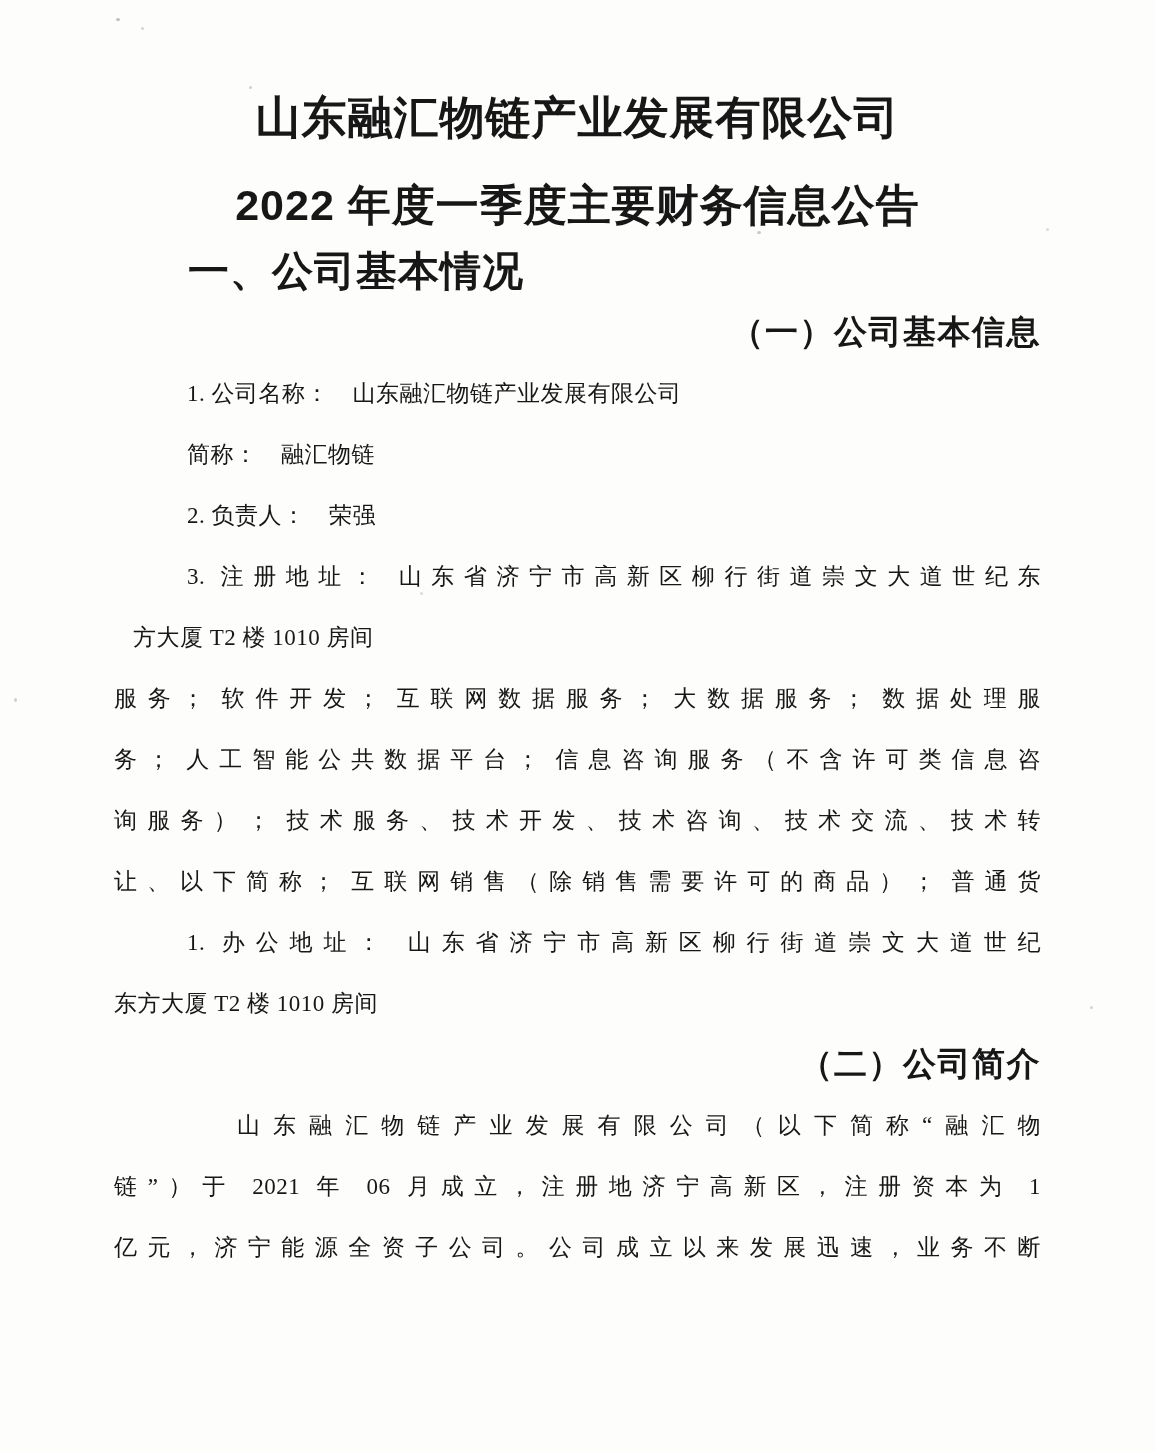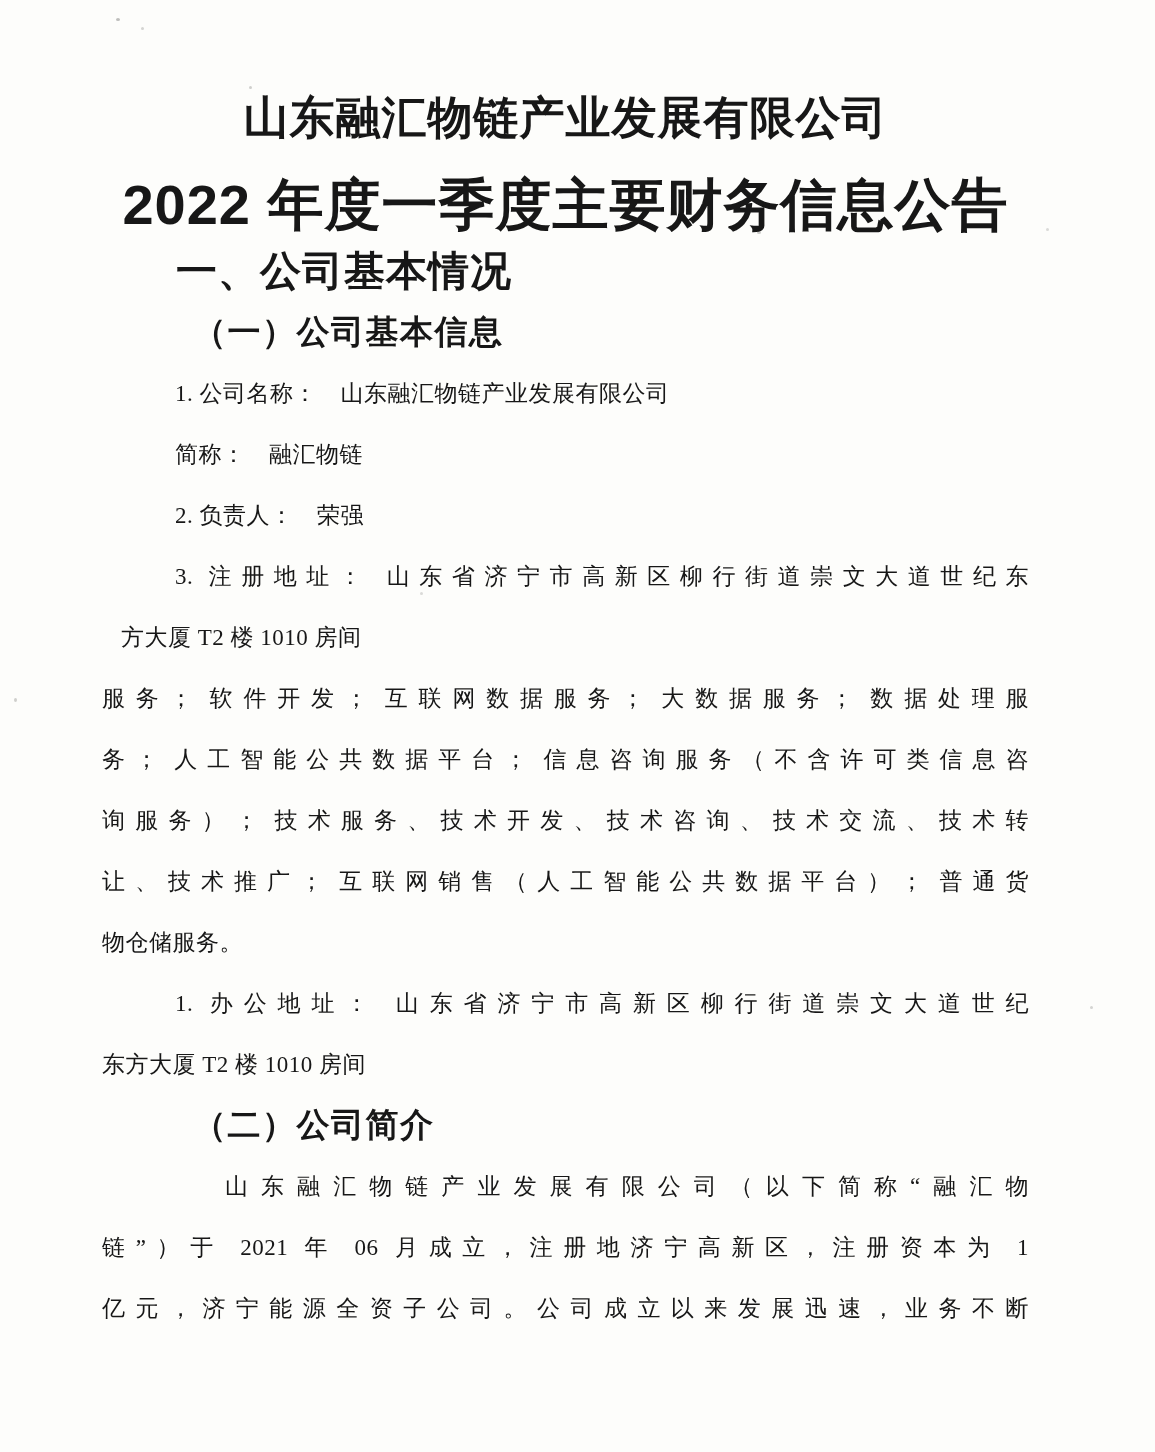--- a/index.html
+++ b/index.html
@@ -11,39 +11,39 @@
     position: relative;
     width: 1155px;
     height: 1452px;
     margin: 0 auto;
     background: #fdfdfb;
     overflow: hidden;
     color: #171717;
   }
   .content {
     position: absolute;
-    left: 102px;
+    left: 114px;
     top: 0;
     width: 927px;
   }
   .doc-title {
     margin: 91px 0 0 0;
     font-family: "Liberation Sans", "DejaVu Sans", sans-serif;
     font-weight: 800;
     font-size: 45px;
     line-height: 54px;
     text-align: center;
     letter-spacing: 1px;
     white-space: nowrap;
   }
   .doc-subtitle {
     margin: 33px 0 0 0;
     font-family: "Liberation Sans", "DejaVu Sans", sans-serif;
     font-weight: 800;
-    font-size: 56px;
+    font-size: 43px;
     line-height: 54px;
     text-align: center;
     letter-spacing: 1px;
     white-space: nowrap;
   }
   .body-block { margin-top: 9px; }
   .line {
     font-family: "Liberation Serif", "DejaVu Serif", serif;
     font-size: 23px;
     line-height: 61px;
@@ -61,20 +61,21 @@
     font-size: 41px;
     padding-left: 74px;
     letter-spacing: 1px;
   }
   .h-sub {
     font-family: "Liberation Serif", "DejaVu Serif", serif;
     font-weight: 700;
     font-size: 33px;
     padding-left: 91px;
     letter-spacing: 1.5px;
+    text-align: right;
   }
   .ind-num  { padding-left: 73px; }
   .ind-sm   { padding-left: 19px; }
   .ind-para { padding-left: 123px; }
   
   .speck {
     position: absolute;
     background: #8a8a88;
     border-radius: 50%;
     opacity: 0.55;
@@ -120,23 +121,22 @@
 
       <div class="line ind-sm">方大厦 T2 楼 1010 房间</div>
 
 
       <div class="line fill">服务； 软件开发； 互联网数据服务； 大数据服务； 数据处理服</div>
 
       <div class="line fill">务； 人工智能公共数据平台； 信息咨询服务（不含许可类信息咨</div>
 
       <div class="line fill">询服务）； 技术服务、技术开发、技术咨询、技术交流、技术转</div>
 
-      <div class="line fill">让、技术推广； 互联网销售（人工智能公共数据平台）； 普通货</div>
+      <div class="line fill">让、以下简称； 互联网销售（除销售需要许可的商品）； 普通货</div>
 
-      <div class="line">物仓储服务。</div>
 
       <div class="line ind-num fill">1. 办公地址： 山东省济宁市高新区柳行街道崇文大道世纪</div>
 
       <div class="line">东方大厦 T2 楼 1010 房间</div>
 
       <div class="line h-sub">（二）公司简介</div>
 
       <div class="line ind-para fill">山东融汇物链产业发展有限公司（以下简称“融汇物</div>
 
       <div class="line fill">链”）于 2021 年 06 月成立，注册地济宁高新区，注册资本为 1</div>

